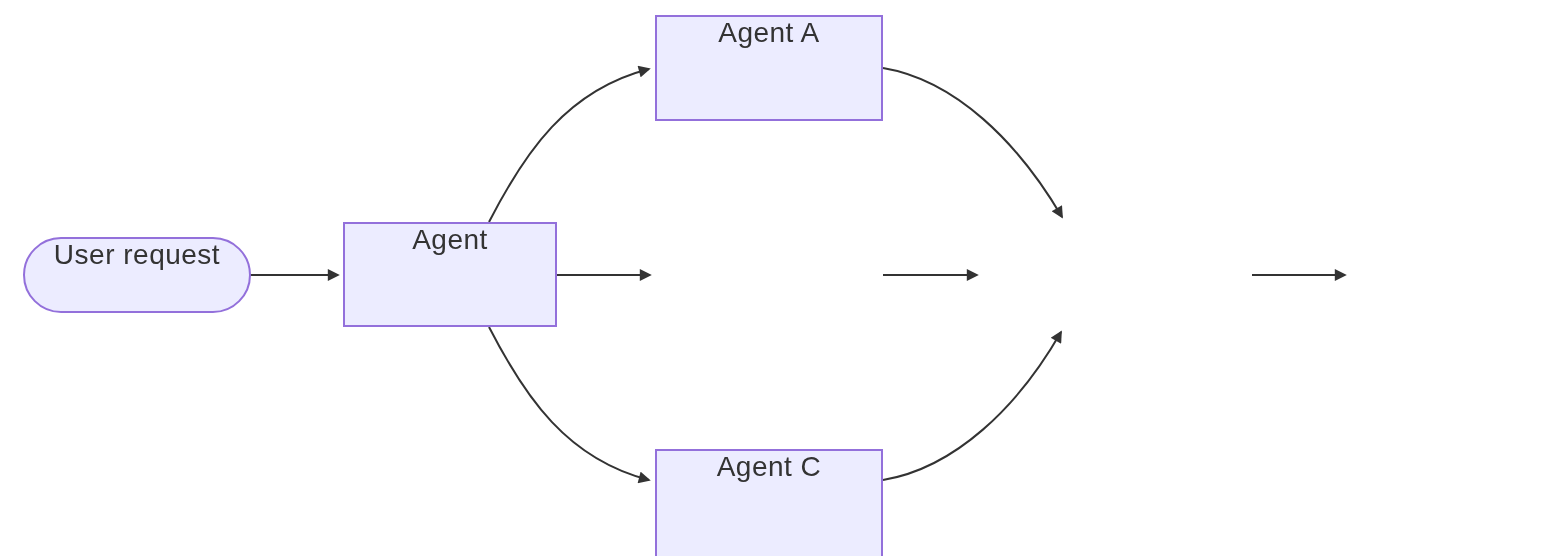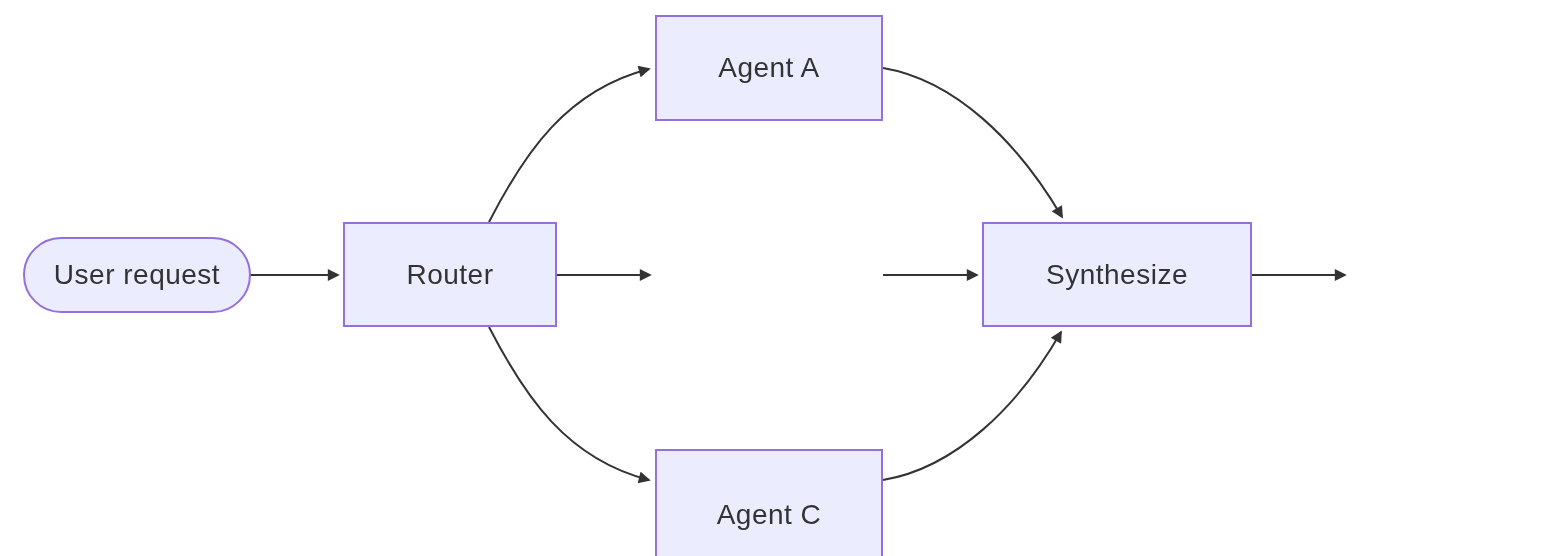--- a/index.html
+++ b/index.html
@@ -21,21 +21,21 @@
     width: 1560px;
     height: 556px;
   }
   .node {
     position: absolute;
     box-sizing: border-box;
     background: #ECECFF;
     border: 2px solid #9370DB;
     color: #333333;
     display: flex;
-    align-items: center;
+    align-items: flex-start;
     justify-content: center;
     font-size: 28px;
     letter-spacing: 0.5px;
     white-space: nowrap;
   }
   .node.stadium { border-radius: 38px; }
 
   
   #n-user     { left: 23px;   top: 237px; width: 228px; height: 76px; }
   #n-router   { left: 343px;  top: 222px; width: 214px; height: 105px; }
@@ -78,30 +78,27 @@
     <path class="edge-path" marker-end="url(#arrowhead)" d="M 883 480 C 955 468, 1018 407, 1061 332"></path>
 
     <path class="edge-path" marker-end="url(#arrowhead)" d="M 1252 275 L 1345 275"></path>
   </svg>
 
   <div id="n-user" class="node stadium">
     <span>User request</span>
   </div>
 
   <div id="n-router" class="node">
-    <span>Router</span>
+    <span>Agent</span>
   </div>
 
   <div id="n-agent-a" class="node">
     <span>Agent A</span>
   </div>
 
 
   <div id="n-agent-c" class="node">
     <span>Agent C</span>
   </div>
 
-  <div id="n-synth" class="node">
-    <span>Synthesize</span>
-  </div>
 
 
 </div>
 
 </body></html>

